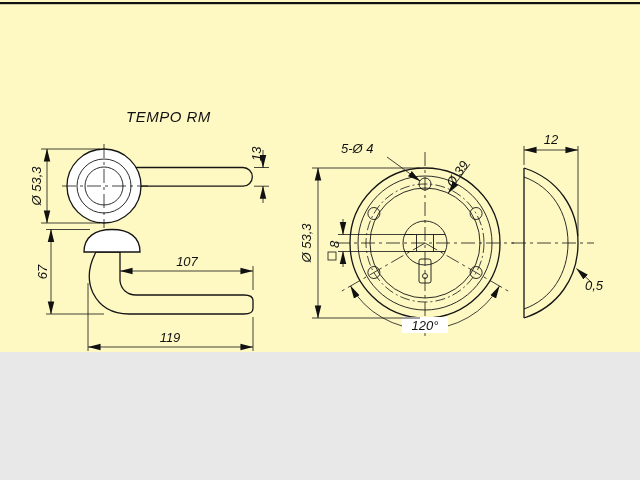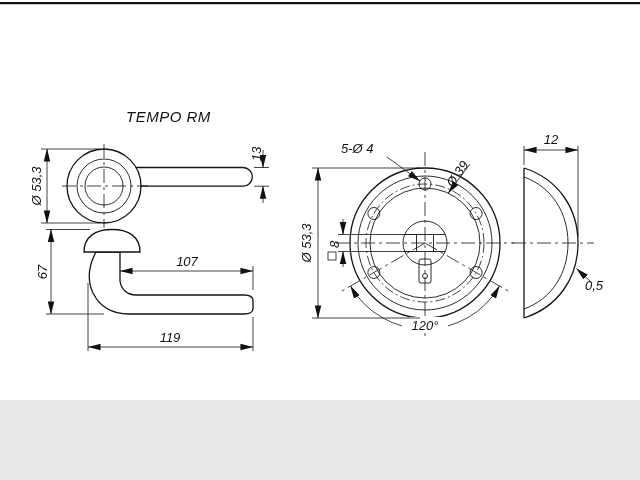--- a/index.html
+++ b/index.html
@@ -1,16 +1,16 @@
 <!DOCTYPE html>
 <html><head>
 <meta charset="utf-8">
 <style>
   html,body{margin:0;padding:0;background:#e8e8e8;}
-  .canvas{width:640px;height:400px;background:#ffffff;position:relative;overflow:hidden;}
+  .canvas{width:640px;height:352px;background:#fef9c3;position:relative;overflow:hidden;}
   svg{display:block;}
   .t{font-family:"Liberation Sans",sans-serif;font-style:italic;font-size:13px;fill:#111;}
   .title-t{font-family:"Liberation Sans",sans-serif;font-style:italic;font-size:15px;fill:#111;letter-spacing:0.5px;}
   .obj{stroke:#151515;stroke-width:1.3;fill:none;}
   .objw{stroke:#151515;stroke-width:1.3;fill:#fff;}
   .thin{stroke:#151515;stroke-width:0.9;fill:none;}
   .dim{stroke:#151515;stroke-width:0.8;fill:none;}
   .cl{stroke:#151515;stroke-width:0.8;fill:none;stroke-dasharray:14 4 3 4;}
   .bolt{stroke:#151515;stroke-width:0.8;fill:none;stroke-dasharray:10 3 2 3;}
 </style>

